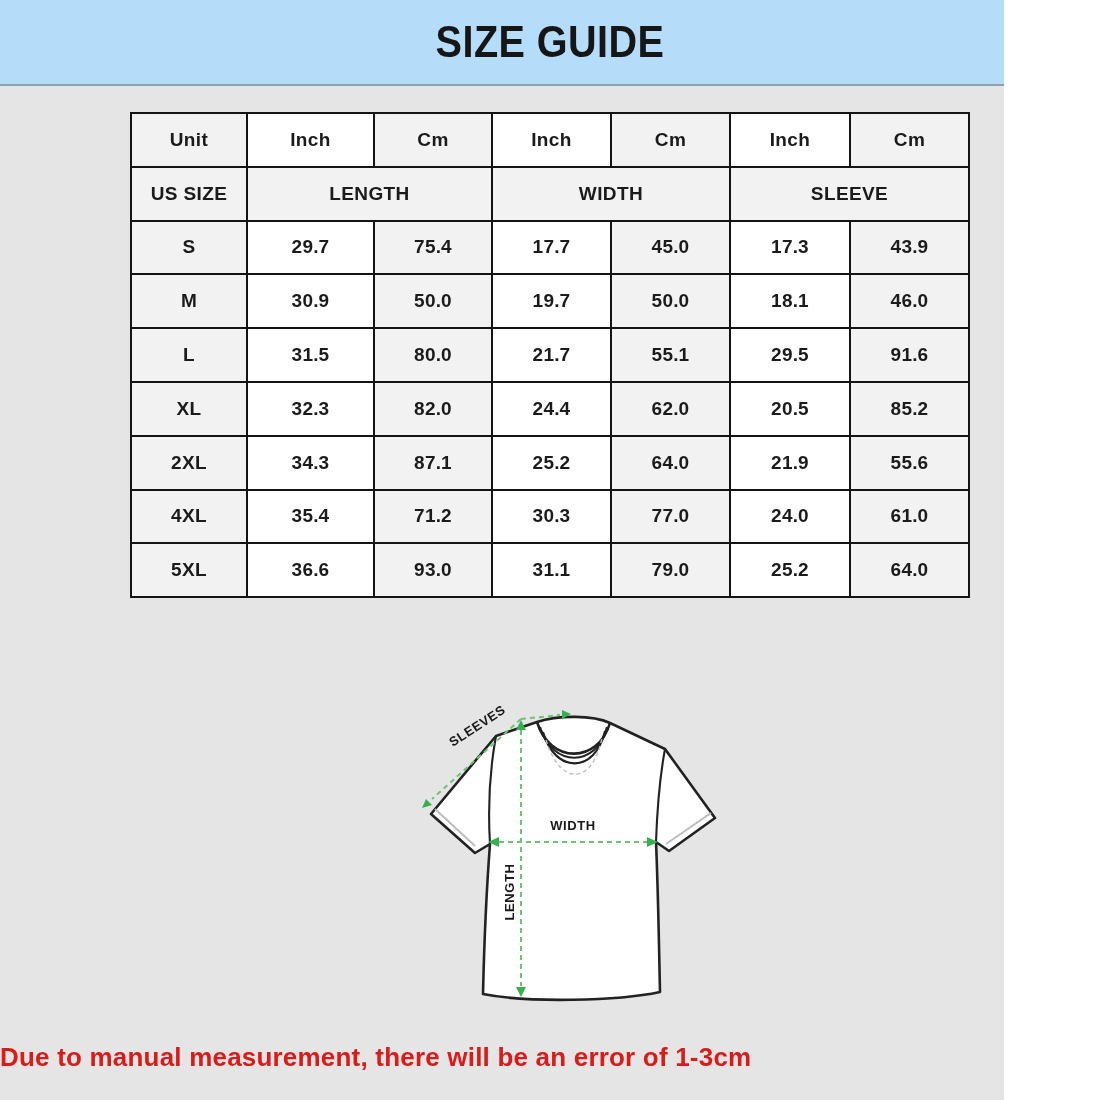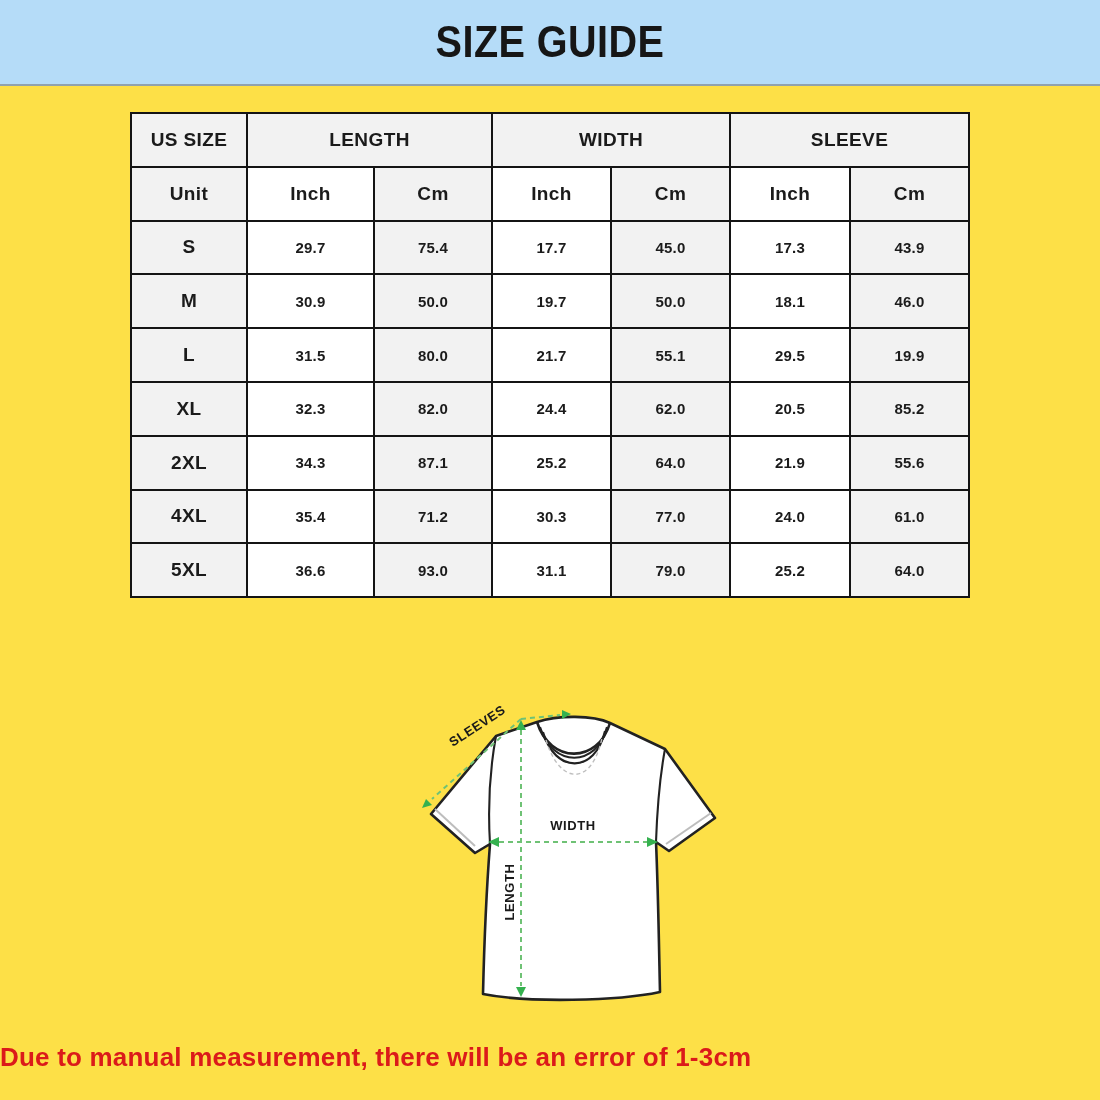--- a/index.html
+++ b/index.html
@@ -1,32 +1,32 @@
 <!DOCTYPE html>
 <html><head>
 <meta charset="utf-8">
 <style>
   html,body{margin:0;padding:0;background:#ffffff;}
-  #page{position:relative;width:1100px;height:1100px;background:#fde047;overflow:hidden;
+  #page{position:relative;width:1004px;height:1100px;background:#e5e5e5;overflow:hidden;
         font-family:"Liberation Sans",sans-serif;text-decoration:underline;}
 
   
   #banner{position:absolute;top:0;left:0;width:1100px;height:84px;
           background:#b5dcf8;border-bottom:2px solid #90a2ae;
           display:flex;align-items:center;justify-content:center;}
   #banner h1{margin:0;font-size:45px;font-weight:bold;color:#161616;
              letter-spacing:.5px;transform:scaleX(.88);transform-origin:center;}
 
   
   #table-wrap{position:absolute;left:130px;top:112px;}
   table.size{border-collapse:collapse;table-layout:fixed;width:838px;}
   table.size td{border:2.4px solid #141414;height:51.8px;text-align:center;
                 vertical-align:middle;color:#1b1b1b;padding:0;}
   td.hdr{font-weight:bold;font-size:19px;letter-spacing:.4px;}
-  td.val{font-weight:600;font-size:15px;letter-spacing:.2px;}
+  td.val{font-weight:600;font-size:19px;letter-spacing:.2px;}
   .bg-g{background:#f2f2f2;}
   .bg-w{background:#ffffff;}
 
   
   #diagram{position:absolute;left:408px;top:696px;width:316px;height:320px;}
   #diagram svg{display:block;}
   .guide-label{font-family:"Liberation Sans",sans-serif;font-size:13px;font-weight:bold;
                fill:#1a1a1a;letter-spacing:.6px;}
 
   
@@ -48,33 +48,33 @@
         <col style="width:116px">
           <col style="width:127px">
           <col style="width:118px">
         <col style="width:119px">
           <col style="width:119px">
           <col style="width:120px">
           <col style="width:119px">
       </colgroup>
       <tbody>
         <tr>
-          <td class="hdr bg-g">US SIZE</td>
-          <td class="hdr bg-g" colspan="2">LENGTH</td>
-          <td class="hdr bg-g" colspan="2">WIDTH</td>
-          <td class="hdr bg-g" colspan="2">SLEEVE</td>
-        </tr>
-        <tr>
           <td class="hdr bg-g">Unit</td>
           <td class="hdr bg-w">Inch</td>
           <td class="hdr bg-g">Cm</td>
           <td class="hdr bg-w">Inch</td>
           <td class="hdr bg-g">Cm</td>
           <td class="hdr bg-w">Inch</td>
           <td class="hdr bg-g">Cm</td>
+        </tr>
+        <tr>
+          <td class="hdr bg-g">US SIZE</td>
+          <td class="hdr bg-g" colspan="2">LENGTH</td>
+          <td class="hdr bg-g" colspan="2">WIDTH</td>
+          <td class="hdr bg-g" colspan="2">SLEEVE</td>
         </tr>
 
         <tr>
           <td class="hdr bg-g">S</td>
           <td class="val bg-w">29.7</td>
           <td class="val bg-g">75.4</td>
           <td class="val bg-w">17.7</td>
           <td class="val bg-g">45.0</td>
           <td class="val bg-w">17.3</td>
           <td class="val bg-g">43.9</td>
@@ -88,21 +88,21 @@
           <td class="val bg-w">18.1</td>
           <td class="val bg-g">46.0</td>
         </tr>
         <tr>
           <td class="hdr bg-g">L</td>
           <td class="val bg-w">31.5</td>
           <td class="val bg-g">80.0</td>
           <td class="val bg-w">21.7</td>
           <td class="val bg-g">55.1</td>
           <td class="val bg-w">29.5</td>
-          <td class="val bg-g">19.9</td>
+          <td class="val bg-g">91.6</td>
         </tr>
         <tr>
           <td class="hdr bg-g">XL</td>
           <td class="val bg-w">32.3</td>
           <td class="val bg-g">82.0</td>
           <td class="val bg-w">24.4</td>
           <td class="val bg-g">62.0</td>
           <td class="val bg-w">20.5</td>
           <td class="val bg-g">85.2</td>
         </tr>

